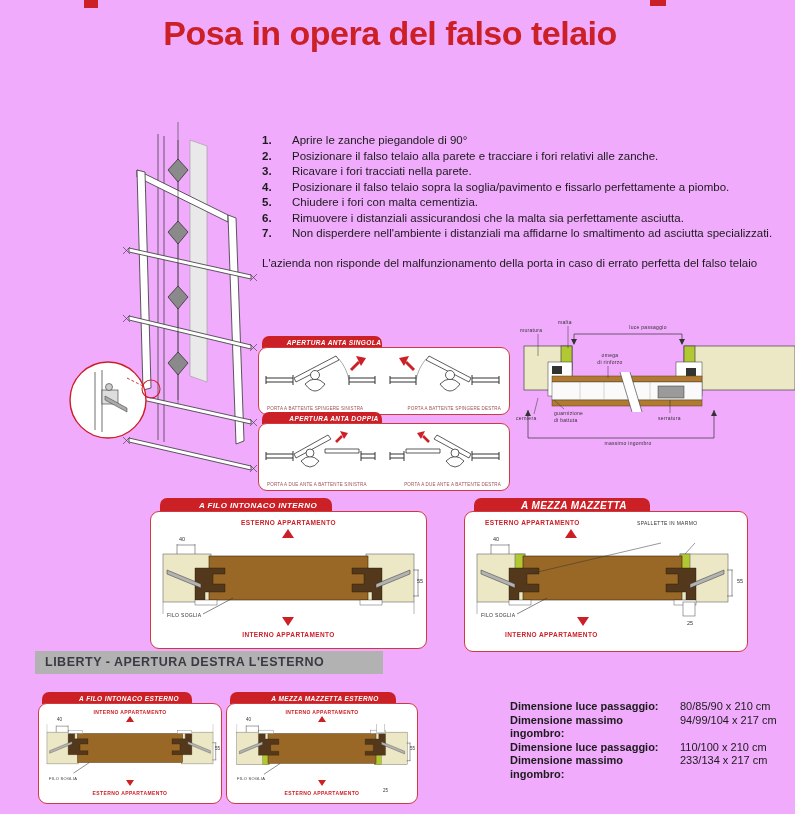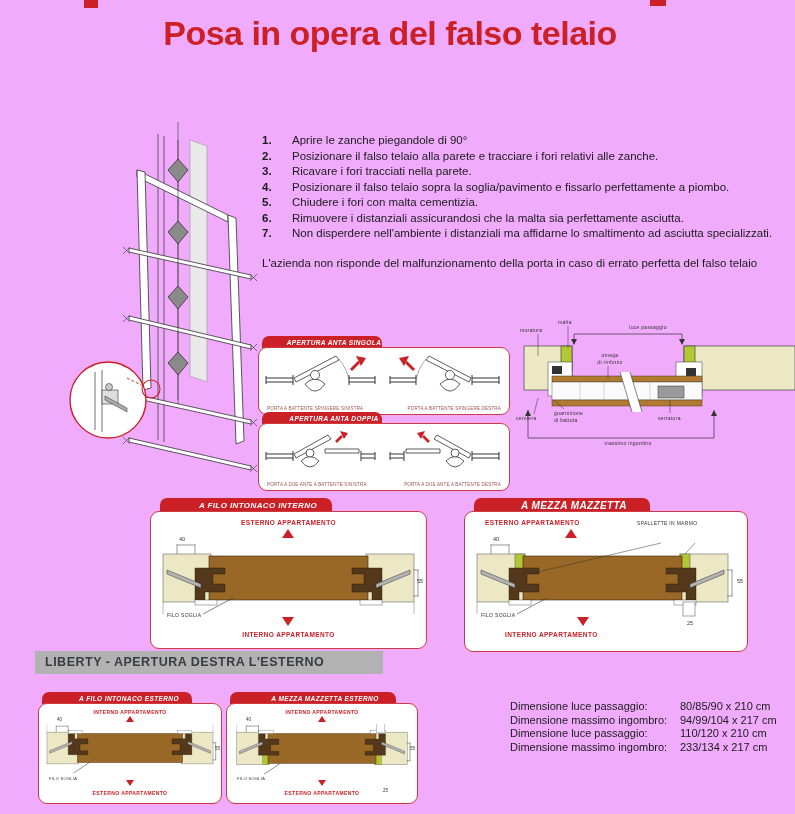--- a/index.html
+++ b/index.html
@@ -27,21 +27,21 @@
   .tri-up.sm{border-left-width:4px;border-right-width:4px;border-bottom-width:6px;}
   .tri-down.sm{border-left-width:4px;border-right-width:4px;border-top-width:6px;}
   .tinylbl{font-size:5px;color:#333;letter-spacing:0.3px;white-space:nowrap;}
   .dimnum{font-size:5.5px;color:#333;white-space:nowrap;}
   .caption{font-size:4.5px;color:#a05050;letter-spacing:0.2px;white-space:nowrap;}
   .grayband{left:35px;top:651px;width:348px;height:23px;background:#b2b2b2;
             color:#3a3a45;font-weight:bold;font-size:12.5px;line-height:23px;
             padding-left:10px;letter-spacing:0.5px;box-sizing:border-box;}
   .dimtable{left:470px;top:700px;width:322px;font-size:11px;line-height:13.5px;}
   .dimrow{display:flex;}
-  .dimrow .dl{width:170px;font-weight:normal;flex:0 0 170px;padding-left:40px;}
+  .dimrow .dl{width:170px;font-weight:bold;flex:0 0 170px;padding-left:40px;}
   svg{display:block;}
 </style>
 </head>
 <body>
 
 <div id="page">
 
   <div class="abs redmark" style="left:84px;top:0;width:14px;height:8px;"></div>
   <div class="abs redmark" style="left:650px;top:0;width:16px;height:6px;"></div>
 
@@ -455,21 +455,21 @@
     <div class="dimrow">
       <span class="dl">Dimensione luce passaggio:</span>
       <span class="dv">80/85/90 x 210 cm</span>
     </div>
     <div class="dimrow">
       <span class="dl">Dimensione massimo ingombro:</span>
       <span class="dv">94/99/104 x 217 cm</span>
     </div>
     <div class="dimrow">
       <span class="dl">Dimensione luce passaggio:</span>
-      <span class="dv">110/120 x 210 cm</span>
+      <span class="dv">110/100 x 210 cm</span>
     </div>
     <div class="dimrow">
       <span class="dl">Dimensione massimo ingombro:</span>
       <span class="dv">233/134 x 217 cm</span>
     </div>
   </div>
 
 </div>
 
 </body></html>

